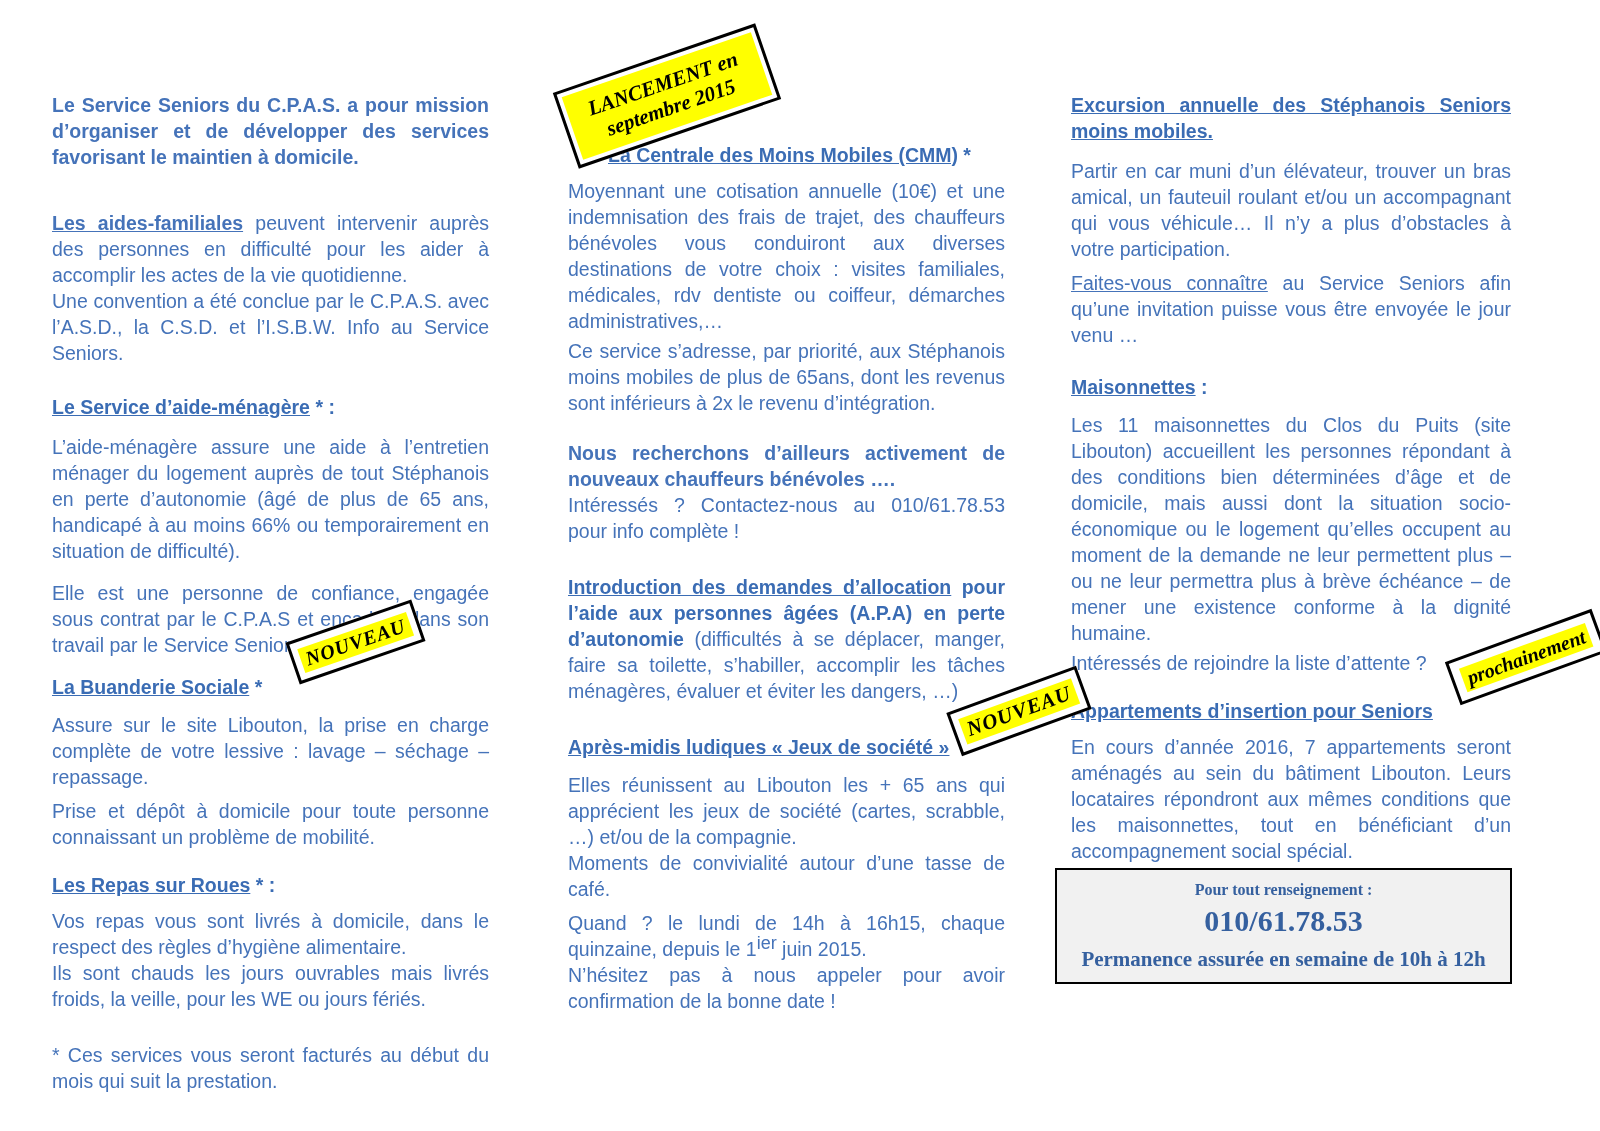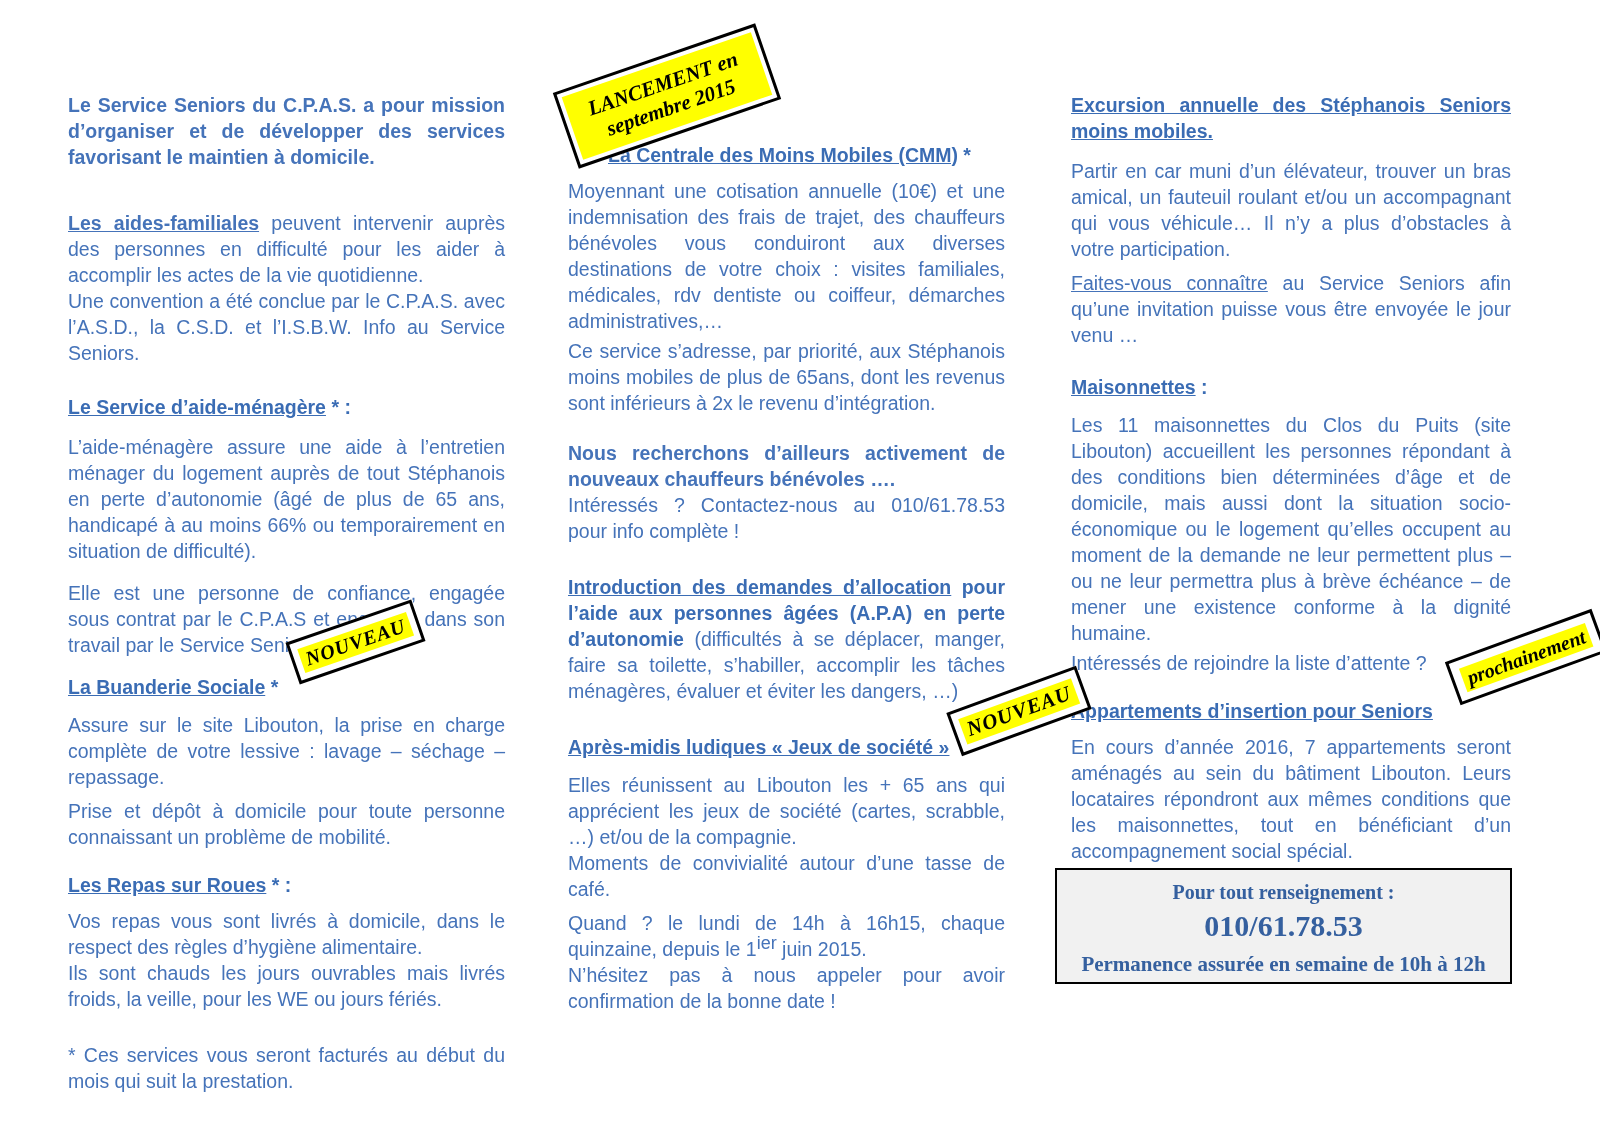--- a/index.html
+++ b/index.html
@@ -9,21 +9,21 @@
     font-family:"Liberation Sans", sans-serif;
     -webkit-font-smoothing:antialiased;
   }
   .page{position:absolute;inset:0;}
   .col{
     position:absolute;top:0;
     color:#4573b9;
     font-size:19.5px;line-height:26px;
     text-align:justify;
   }
-  #col1{left:68px;width:437px;}
+  #col1{left:52px;width:437px;}
   #col2{left:568px;width:437px;}
   #col3{left:1071px;width:440px;}
   p{margin:0;}
   .b{font-weight:bold;}
   .u{text-decoration:underline;}
   .head{font-weight:bold;color:#3a6cb4;}
   sup{font-size:18px;line-height:0;vertical-align:super;}
 
   
   .mt6{margin-top:4px;} .mt8{margin-top:8px;} .mt10{margin-top:10px;}
@@ -64,21 +64,21 @@
     transform:rotate(-20deg);font-size:20px;
   }
 
   
   .info-box{
     position:absolute;left:1055px;top:868px;width:457px;height:116px;
     background:#f1f1f1;border:2px solid #000000;box-sizing:border-box;
     text-align:center;color:#35609f;
     font-family:"Liberation Serif", serif;font-weight:bold;
   }
-  .info-box .l1{font-size:20px;margin-top:11px;font-family:Liberation Serif, serif;}
+  .info-box .l1{font-size:16px;margin-top:11px;font-family:Liberation Serif, serif;}
   .info-box .l2{font-size:30px;margin-top:5px;}
   .info-box .l3{font-size:21px;margin-top:9px;}
 </style>
 </head>
 <body>
 
 <div class="page">
 
   <section class="col" id="col1">
     <p class="b mt92">Le Service Seniors du C.P.A.S. a pour mission d’organiser et de développer des services favorisant le maintien à domicile.</p>

